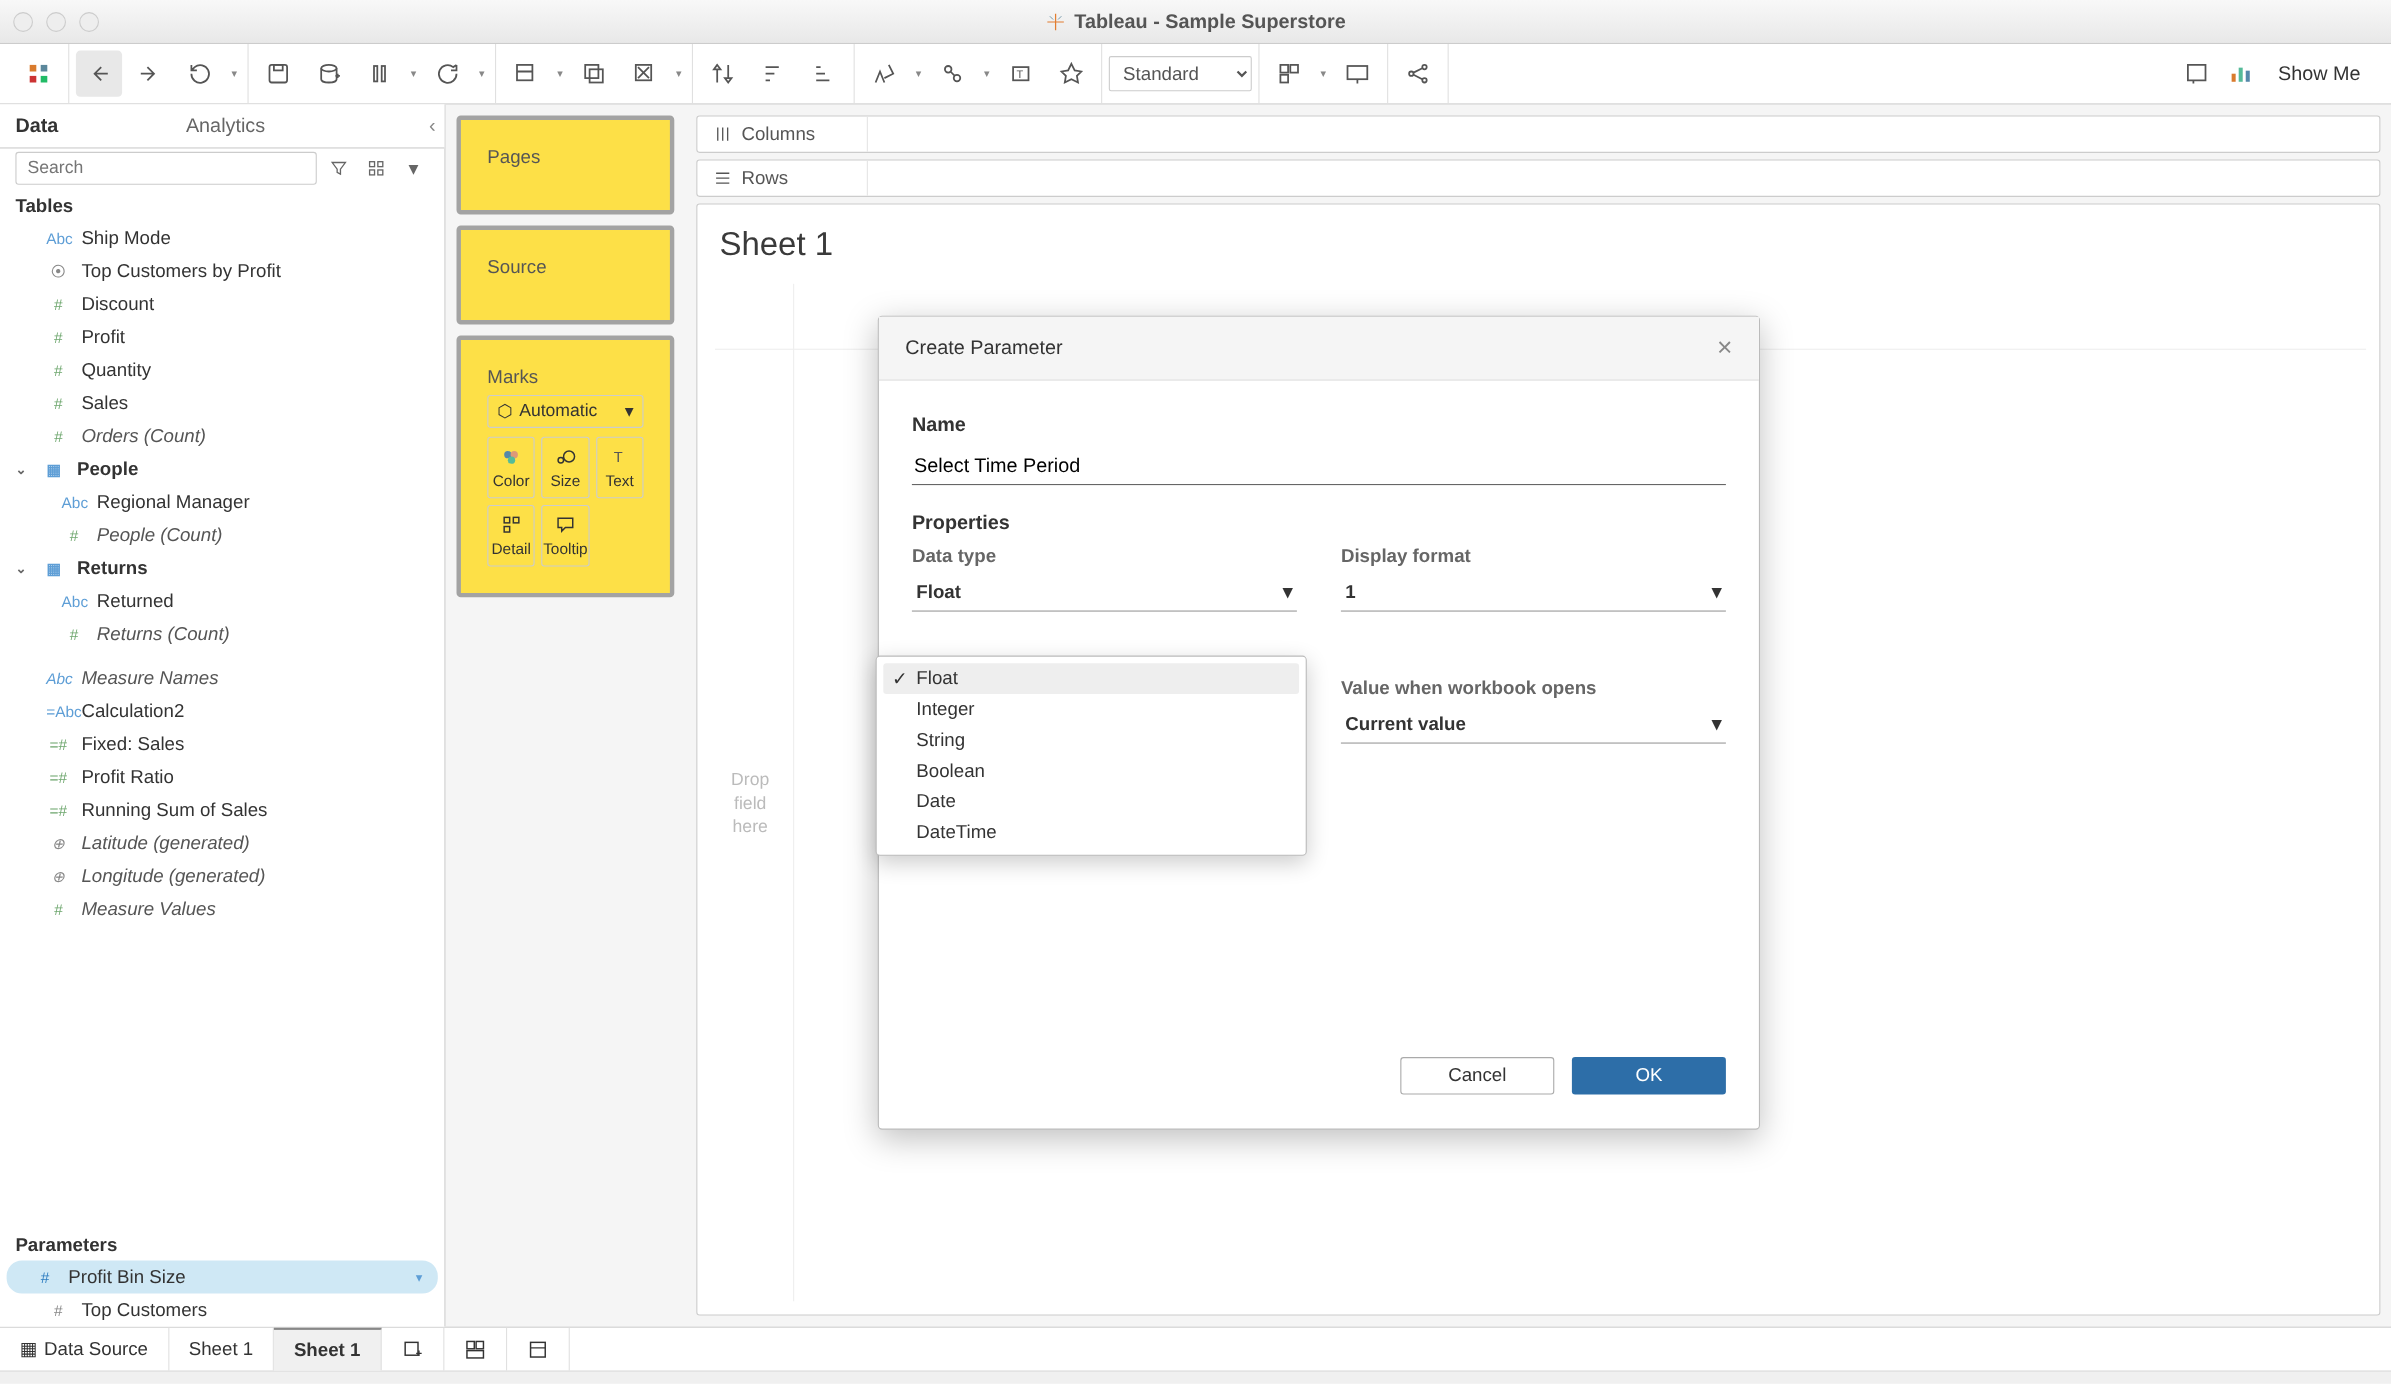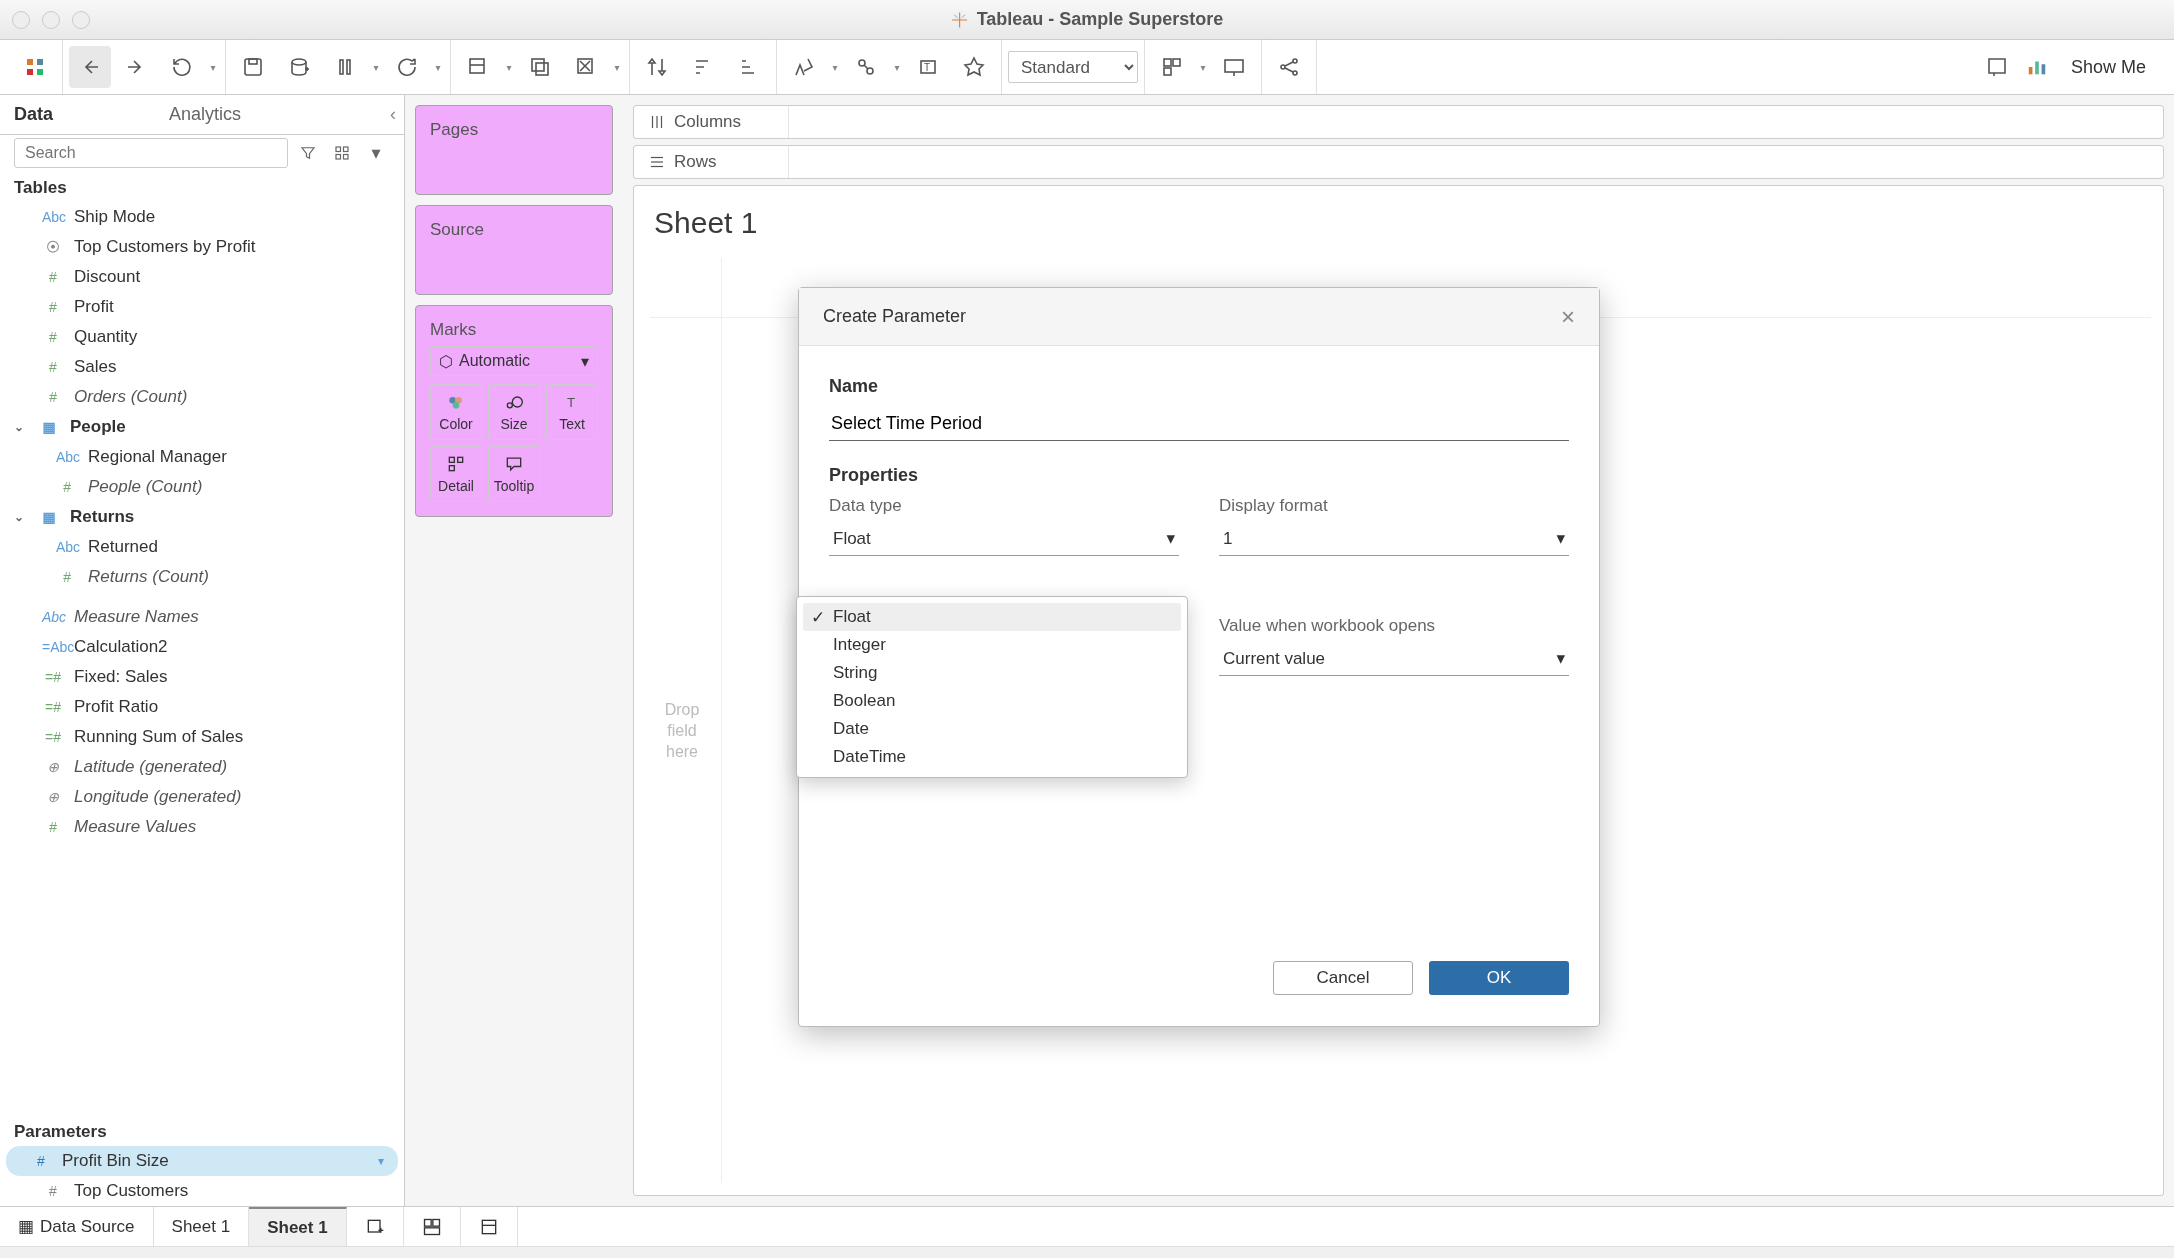--- a/index.html
+++ b/index.html
@@ -47,21 +47,21 @@
 .fi { width: 22px; color: #70a870; flex-shrink: 0; font-size: 14px; text-align: center; }
 .fi.dim { color: #5e9ed6; }
 .fi.set { color: #888; }
 .fi.str { color: #5e9ed6; }
 .fi.globe { color: #888; }
 .expand-caret { width: 14px; color: #666; font-size: 12px; }
 .dd-caret { margin-left: auto; color: #5e9ed6; font-size: 12px; }
 
 
 .mid-panel { width: 218px; padding: 10px; display: flex; flex-direction: column; gap: 10px; }
-.card { background: #f0abfc; border: 1px solid #a3a3a3; border-radius: 4px; padding: 14px; }
+.card { background: #fde047; border: 4px solid #a3a3a3; border-radius: 4px; padding: 24px; }
 .card.pages { height: 90px; }
 .card.filters { height: 90px; }
 .card.marks { flex: 0 0 auto; }
 .card-title { font-size: 17px; color: #555; margin-bottom: 6px; }
 .mark-type { width: 100%; height: 30px; border: 1px solid #ccc; border-radius: 3px; padding: 0 8px; font-size: 16px; display: flex; align-items: center; justify-content: space-between; margin-bottom: 8px; }
 .mark-grid { display: grid; grid-template-columns: repeat(3, 1fr); gap: 6px; }
 .mark-cell { height: 56px; border: 1px solid #ccc; border-radius: 3px; display: flex; flex-direction: column; align-items: center; justify-content: center; font-size: 14px; gap: 4px; cursor: pointer; }
 .mark-cell svg { width: 20px; height: 20px; }
 
 
@@ -81,21 +81,21 @@
 
 .statusbar { height: 12px; background: #f0f0f0; border-top: 1px solid #ddd; }
 
 
 .dialog-overlay { position: absolute; left: 798px; top: 287px; width: 802px; height: 740px; background: #fff; border: 1px solid #bbb; border-radius: 4px; box-shadow: 0 8px 30px rgba(0,0,0,.25); display: flex; flex-direction: column; }
 .dlg-header { height: 58px; background: #f5f5f5; border-bottom: 1px solid #e0e0e0; display: flex; align-items: center; padding: 0 24px; }
 .dlg-close { margin-left: auto; font-size: 24px; color: #888; cursor: pointer; }
 .dlg-body { flex: 1; padding: 30px 30px 10px; display: flex; flex-direction: column; }
 .dlg-label { font-weight: 600; margin-bottom: 10px; font-size: 18px; }
 .dlg-name-input { width: 100%; border: none; border-bottom: 1px solid #666; padding: 6px 2px; font-size: 18px; margin-bottom: 24px; }
-.dlg-row { display: flex; gap: 40px; }
+.dlg-row { display: flex; gap: 40px; font-weight: bold; }
 .dlg-col { flex: 1; display: flex; flex-direction: column; }
 .dlg-sublabel { font-size: 17px; color: #666; margin-bottom: 6px; }
 .dlg-select { height: 34px; border: none; border-bottom: 1px solid #999; background: transparent; display: flex; align-items: center; justify-content: space-between; padding: 0 4px; font-size: 17px; cursor: pointer; }
 .dlg-radios { display: flex; gap: 40px; margin-top: 24px; }
 .radio { display: flex; align-items: center; gap: 8px; font-size: 17px; cursor: pointer; }
 .radio-dot { width: 18px; height: 18px; border: 2px solid #888; border-radius: 50%; display: flex; align-items: center; justify-content: center; }
 .radio.sel .radio-dot::after { content: ""; width: 8px; height: 8px; border-radius: 50%; background: #2d7cc0; }
 .radio.sel .radio-dot { border-color: #2d7cc0; }
 .dlg-footer { height: 60px; display: flex; align-items: center; justify-content: flex-end; gap: 16px; padding: 0 30px 36px; }
 .btn { width: 140px; height: 34px; border-radius: 3px; font-size: 17px; display: flex; align-items: center; justify-content: center; cursor: pointer; }

